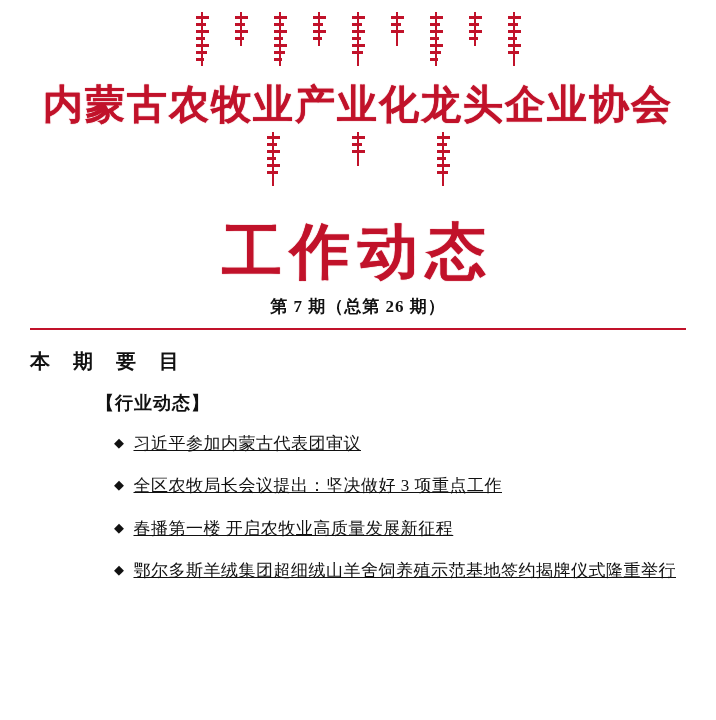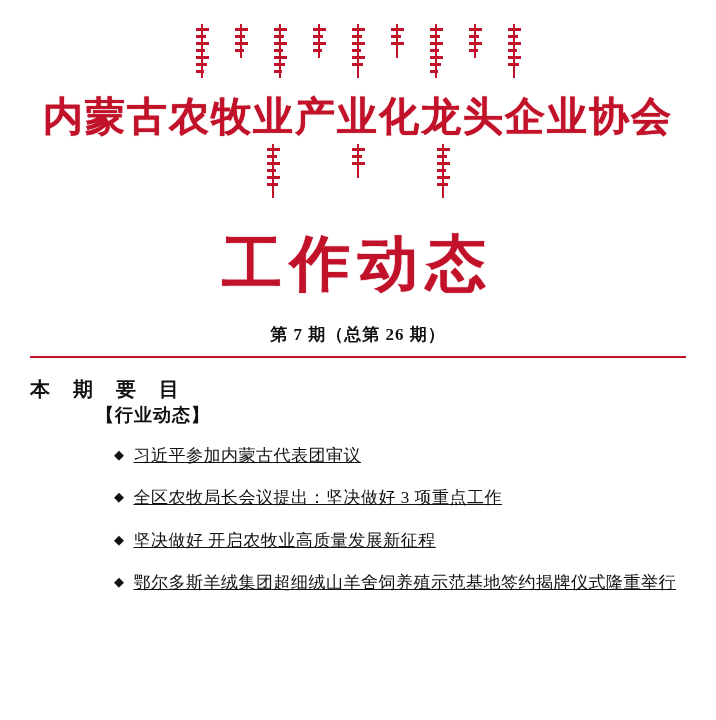--- a/index.html
+++ b/index.html
@@ -11,21 +11,21 @@
     height: 720px;
     background: #ffffff;
     font-family: "Liberation Serif", serif;
     overflow: hidden;
   }
   .page {
     position: relative;
     width: 716px;
     height: 720px;
     box-sizing: border-box;
-    padding: 16px 30px;
+    padding: 4px 30px;
   }
 
   
   .mongol-row {
     display: flex;
     justify-content: center;
     align-items: flex-start;
     gap: 26px;
     padding-top: 8px;
     height: 62px;
@@ -85,21 +85,21 @@
     font-size: 60px;
     letter-spacing: 8px;
     margin-top: 18px;
     text-shadow: 0 0 1px #c1122a;
   }
   .issue-line {
     text-align: center;
     font-size: 17px;
     font-weight: bold;
     color: #111;
-    margin-top: 18px;
+    margin-top: 2px;
     letter-spacing: 1px;
     font-family: "Liberation Serif", serif;
   }
   .info-row {
     display: flex;
     justify-content: space-between;
     align-items: baseline;
     font-size: 15px;
     color: #111;
     margin-top: 20px;
@@ -119,20 +119,21 @@
   .contents-title {
     font-size: 20px;
     font-weight: bold;
     color: #111;
     letter-spacing: 9px;
     margin-top: 18px;
     font-family: "Liberation Serif", serif;
   }
 
   .section {
+    margin-top: 16px;
     padding-left: 66px;
   }
   .section-head {
     font-size: 18px;
     font-weight: bold;
     color: #111;
     letter-spacing: 1px;
     font-family: "Liberation Serif", serif;
   }
   .item {
@@ -285,21 +286,21 @@
     <div class="item">
       <span class="bullet">◆</span>
       <span class="item-text">习近平参加内蒙古代表团审议</span>
     </div>
     <div class="item">
       <span class="bullet">◆</span>
       <span class="item-text">全区农牧局长会议提出：坚决做好 3 项重点工作</span>
     </div>
     <div class="item">
       <span class="bullet">◆</span>
-      <span class="item-text">坚决做好 开启农牧业高质量发展新征程</span>
+      <span class="item-text">春播第一楼 开启农牧业高质量发展新征程</span>
     </div>
   </div>
 
   <div class="section">
 
     <div class="item">
       <span class="bullet">◆</span>
       <span class="item-text">鄂尔多斯羊绒集团超细绒山羊舍饲养殖示范基地签约揭牌仪式隆重举行</span>
     </div>
   </div>

